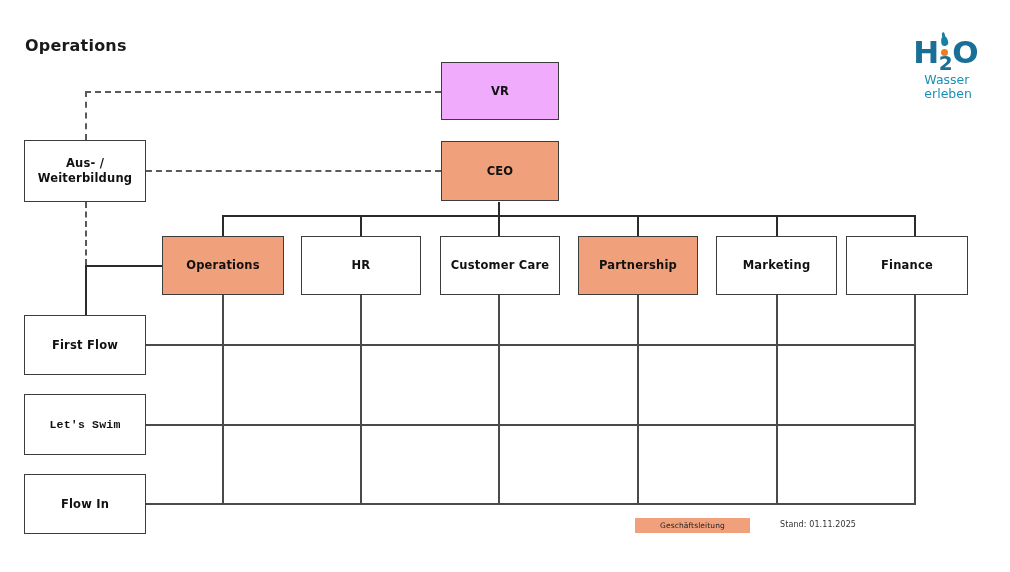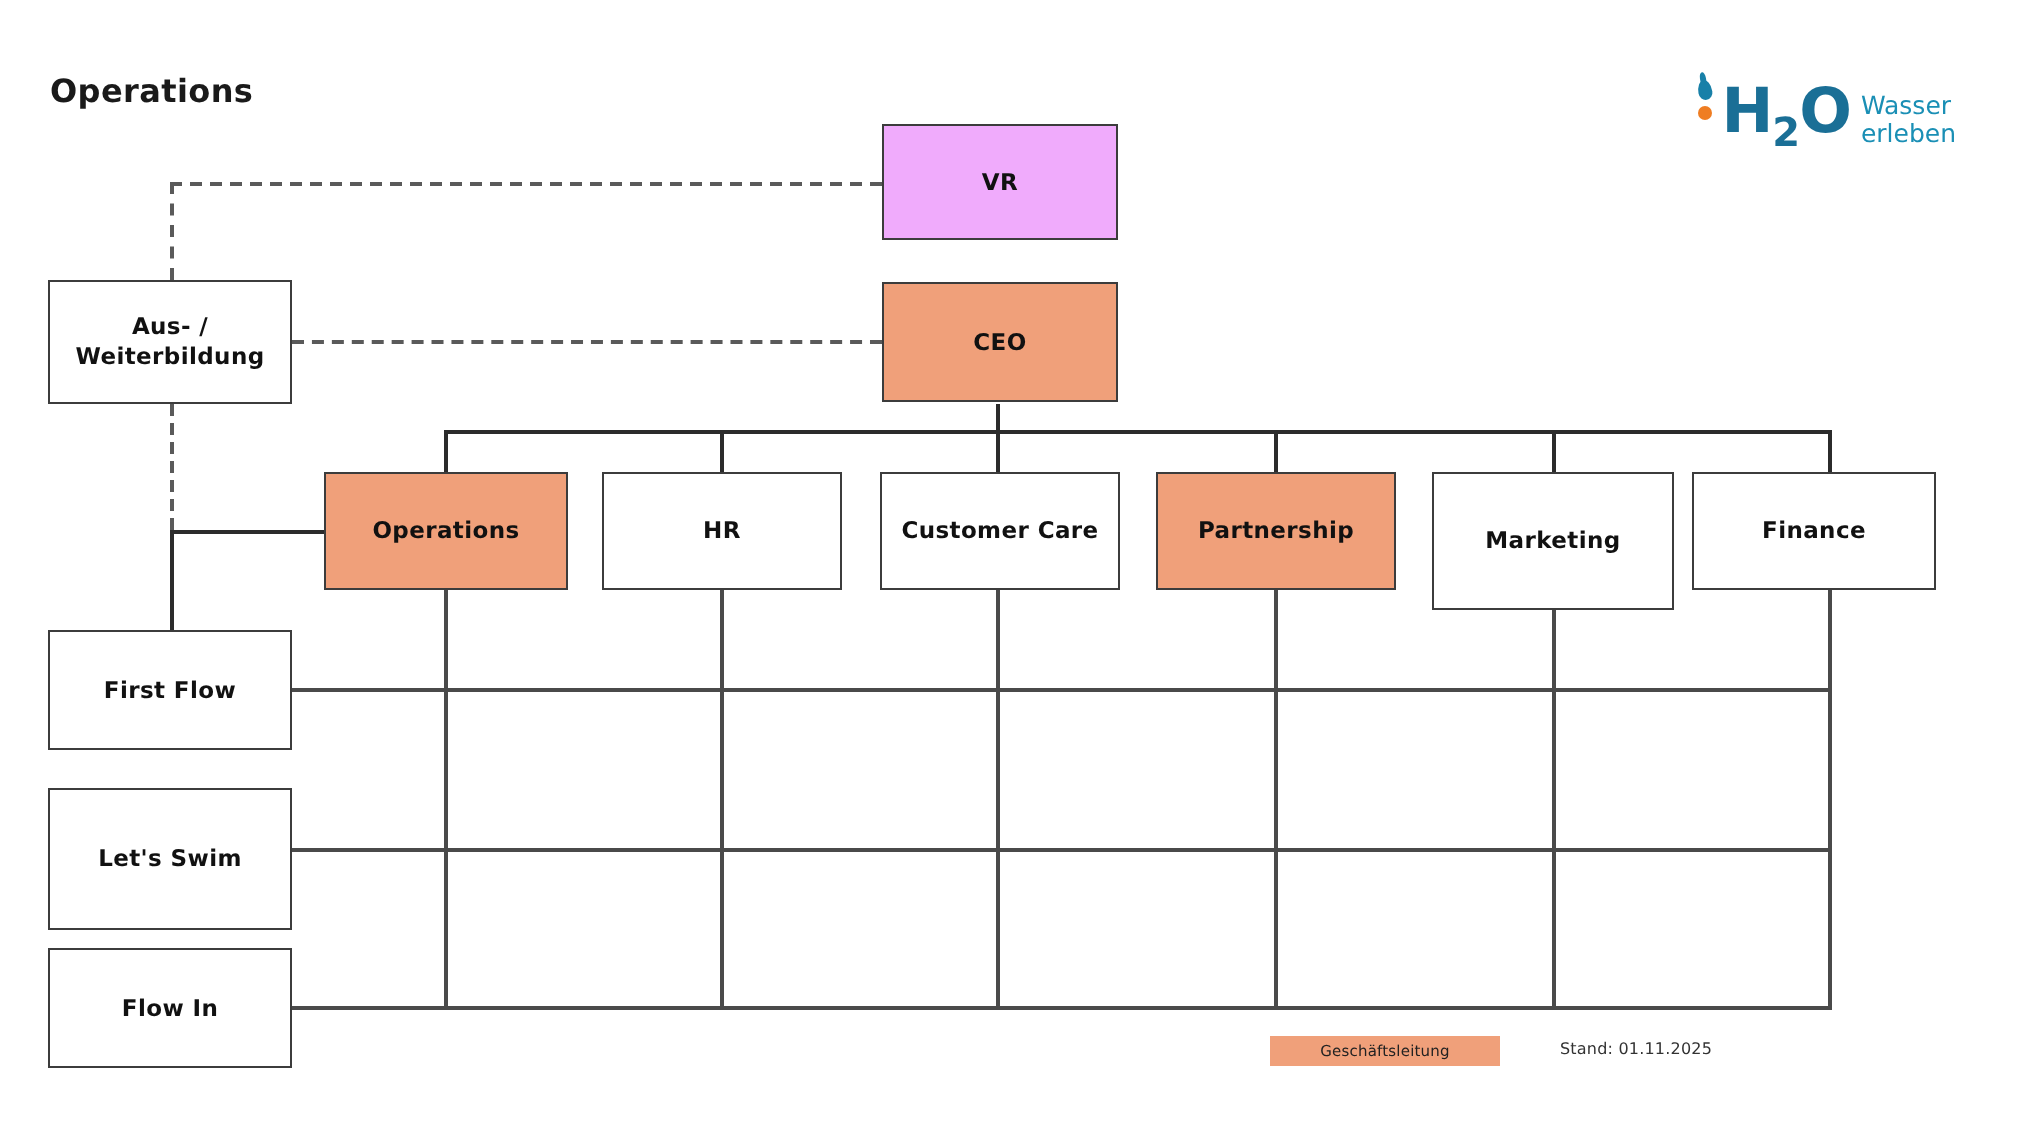--- a/index.html
+++ b/index.html
@@ -30,21 +30,22 @@
     white-space: nowrap;
   }
 
   
   .logo-wrap {
     position: absolute;
     right: 32px;
     top: 31px;
     height: 42px;
     display: flex;
-    align-items: flex-end;
+    align-items: center;
+    flex-direction: column;
   }
   .logo-drops {
     position: relative;
     width: 13px;
     height: 34px;
     margin-right: 1px;
     margin-top: 4px;
   }
   .logo-drop-top {
     position: absolute;
@@ -232,31 +233,31 @@
   </div>
   <div class="node" style="left:301px; top:236px; width:120px; height:59px;">
     <span>HR</span>
   </div>
   <div class="node" style="left:440px; top:236px; width:120px; height:59px;">
     <span>Customer Care</span>
   </div>
   <div class="node fill-salmon" style="left:578px; top:236px; width:120px; height:59px;">
     <span>Partnership</span>
   </div>
-  <div class="node" style="left:716px; top:236px; width:121px; height:69px;">
+  <div class="node" style="left:716px; top:236px; width:121px; height:59px;">
     <span>Marketing</span>
   </div>
   <div class="node" style="left:846px; top:236px; width:122px; height:59px;">
     <span>Finance</span>
   </div>
 
   <div class="node" style="left:24px; top:315px; width:122px; height:60px;">
     <span>First Flow</span>
   </div>
-  <div class="node" style="left:24px; top:394px; width:122px; height:71px;">
+  <div class="node" style="left:24px; top:394px; width:122px; height:61px;font-family:Liberation Mono, monospace;">
     <span>Let's Swim</span>
   </div>
   <div class="node" style="left:24px; top:474px; width:122px; height:60px;">
     <span>Flow In</span>
   </div>
 
   <div class="legend-swatch">
     <span>Geschäftsleitung</span>
   </div>
   <div class="legend-date">Stand: 01.11.2025</div>

